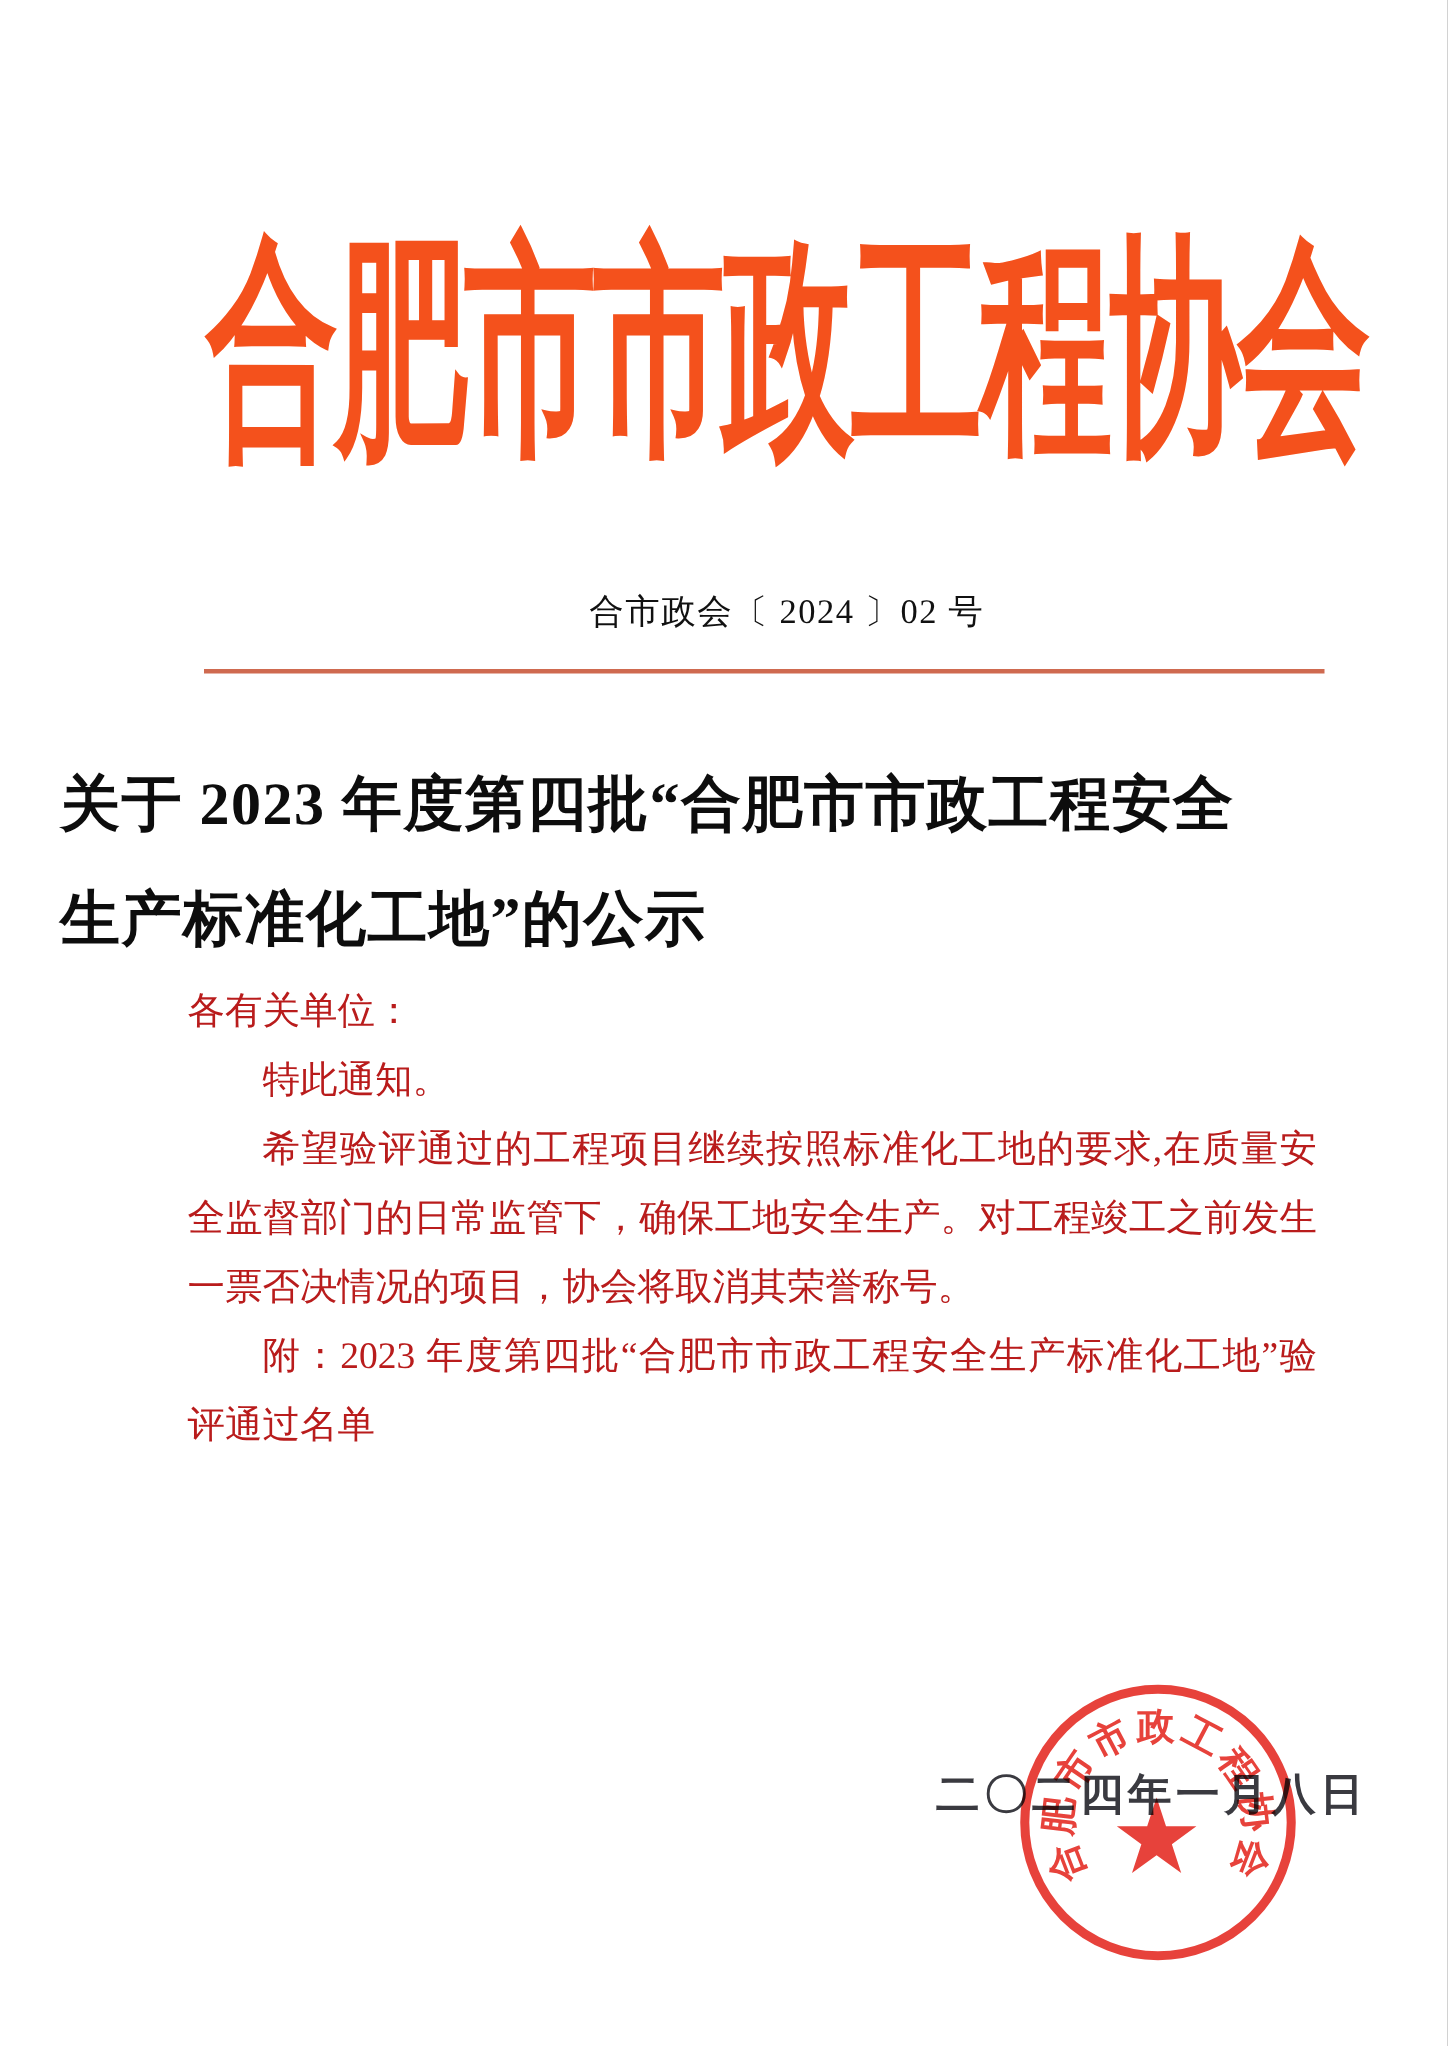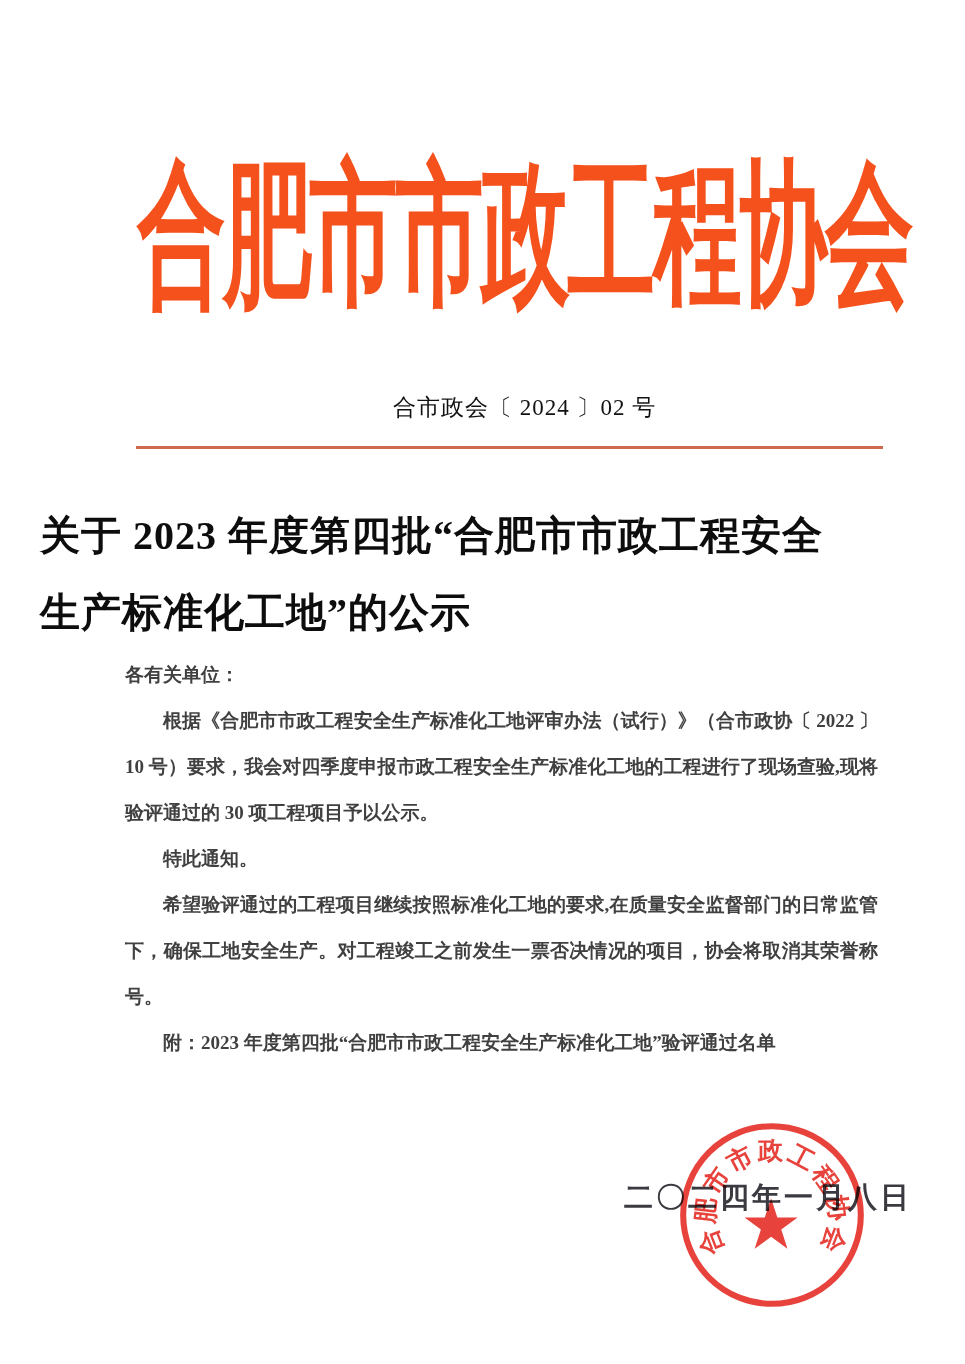--- a/index.html
+++ b/index.html
@@ -44,24 +44,23 @@
     text-align:left;
     font-size:40px;line-height:77px;
     font-weight:bold;
     color:#0d0d0d;
     letter-spacing:1px;
   }
   
   .doc-body{
     position:absolute;top:652px;left:125px;
     width:753px;
-    font-size:19px;line-height:46px;
+    font-size:25px;line-height:46px;
     text-align:justify;
-    color:#404040;
-    font-weight:bold;
+    color:#b91c1c;
   }
   .doc-body p{margin:0;}
   .doc-body p.indent{text-indent:2em;}
   
   .doc-date{
     position:absolute;top:1182px;right:97px;
     font-size:29px;line-height:1.1;
     letter-spacing:3px;
     color:#3a3a40;
     font-weight:bold;
@@ -92,21 +91,20 @@
 
   <hr class="masthead-rule">
 
   <div class="doc-title">
     <div>关于 2023 年度第四批“合肥市市政工程安全</div>
     <div>生产标准化工地”的公示</div>
   </div>
 
   <div class="doc-body">
     <p>各有关单位：</p>
-    <p class="indent">根据《合肥市市政工程安全生产标准化工地评审办法（试行）》（合市政协〔 2022 〕10 号）要求，我会对四季度申报市政工程安全生产标准化工地的工程进行了现场查验,现将验评通过的 30 项工程项目予以公示。</p>
     <p class="indent">特此通知。</p>
     <p class="indent">希望验评通过的工程项目继续按照标准化工地的要求,在质量安全监督部门的日常监管下，确保工地安全生产。对工程竣工之前发生一票否决情况的项目，协会将取消其荣誉称号。</p>
     <p class="indent">附：2023 年度第四批“合肥市市政工程安全生产标准化工地”验评通过名单</p>
   </div>
 
   <div class="doc-date">二〇二四年一月八日</div>
 
   <svg class="seal" viewBox="0 0 200 200" aria-hidden="true">
     <circle cx="100" cy="100" r="95.5" fill="none" stroke="#e5332c" stroke-width="6.5"></circle>
     <polygon points="99,82 105.76,102.70 127.53,102.73 109.94,115.55 116.63,136.27 99,123.5 81.37,136.27 88.06,115.55 70.47,102.73 92.24,102.70" fill="#e5332c"></polygon>

